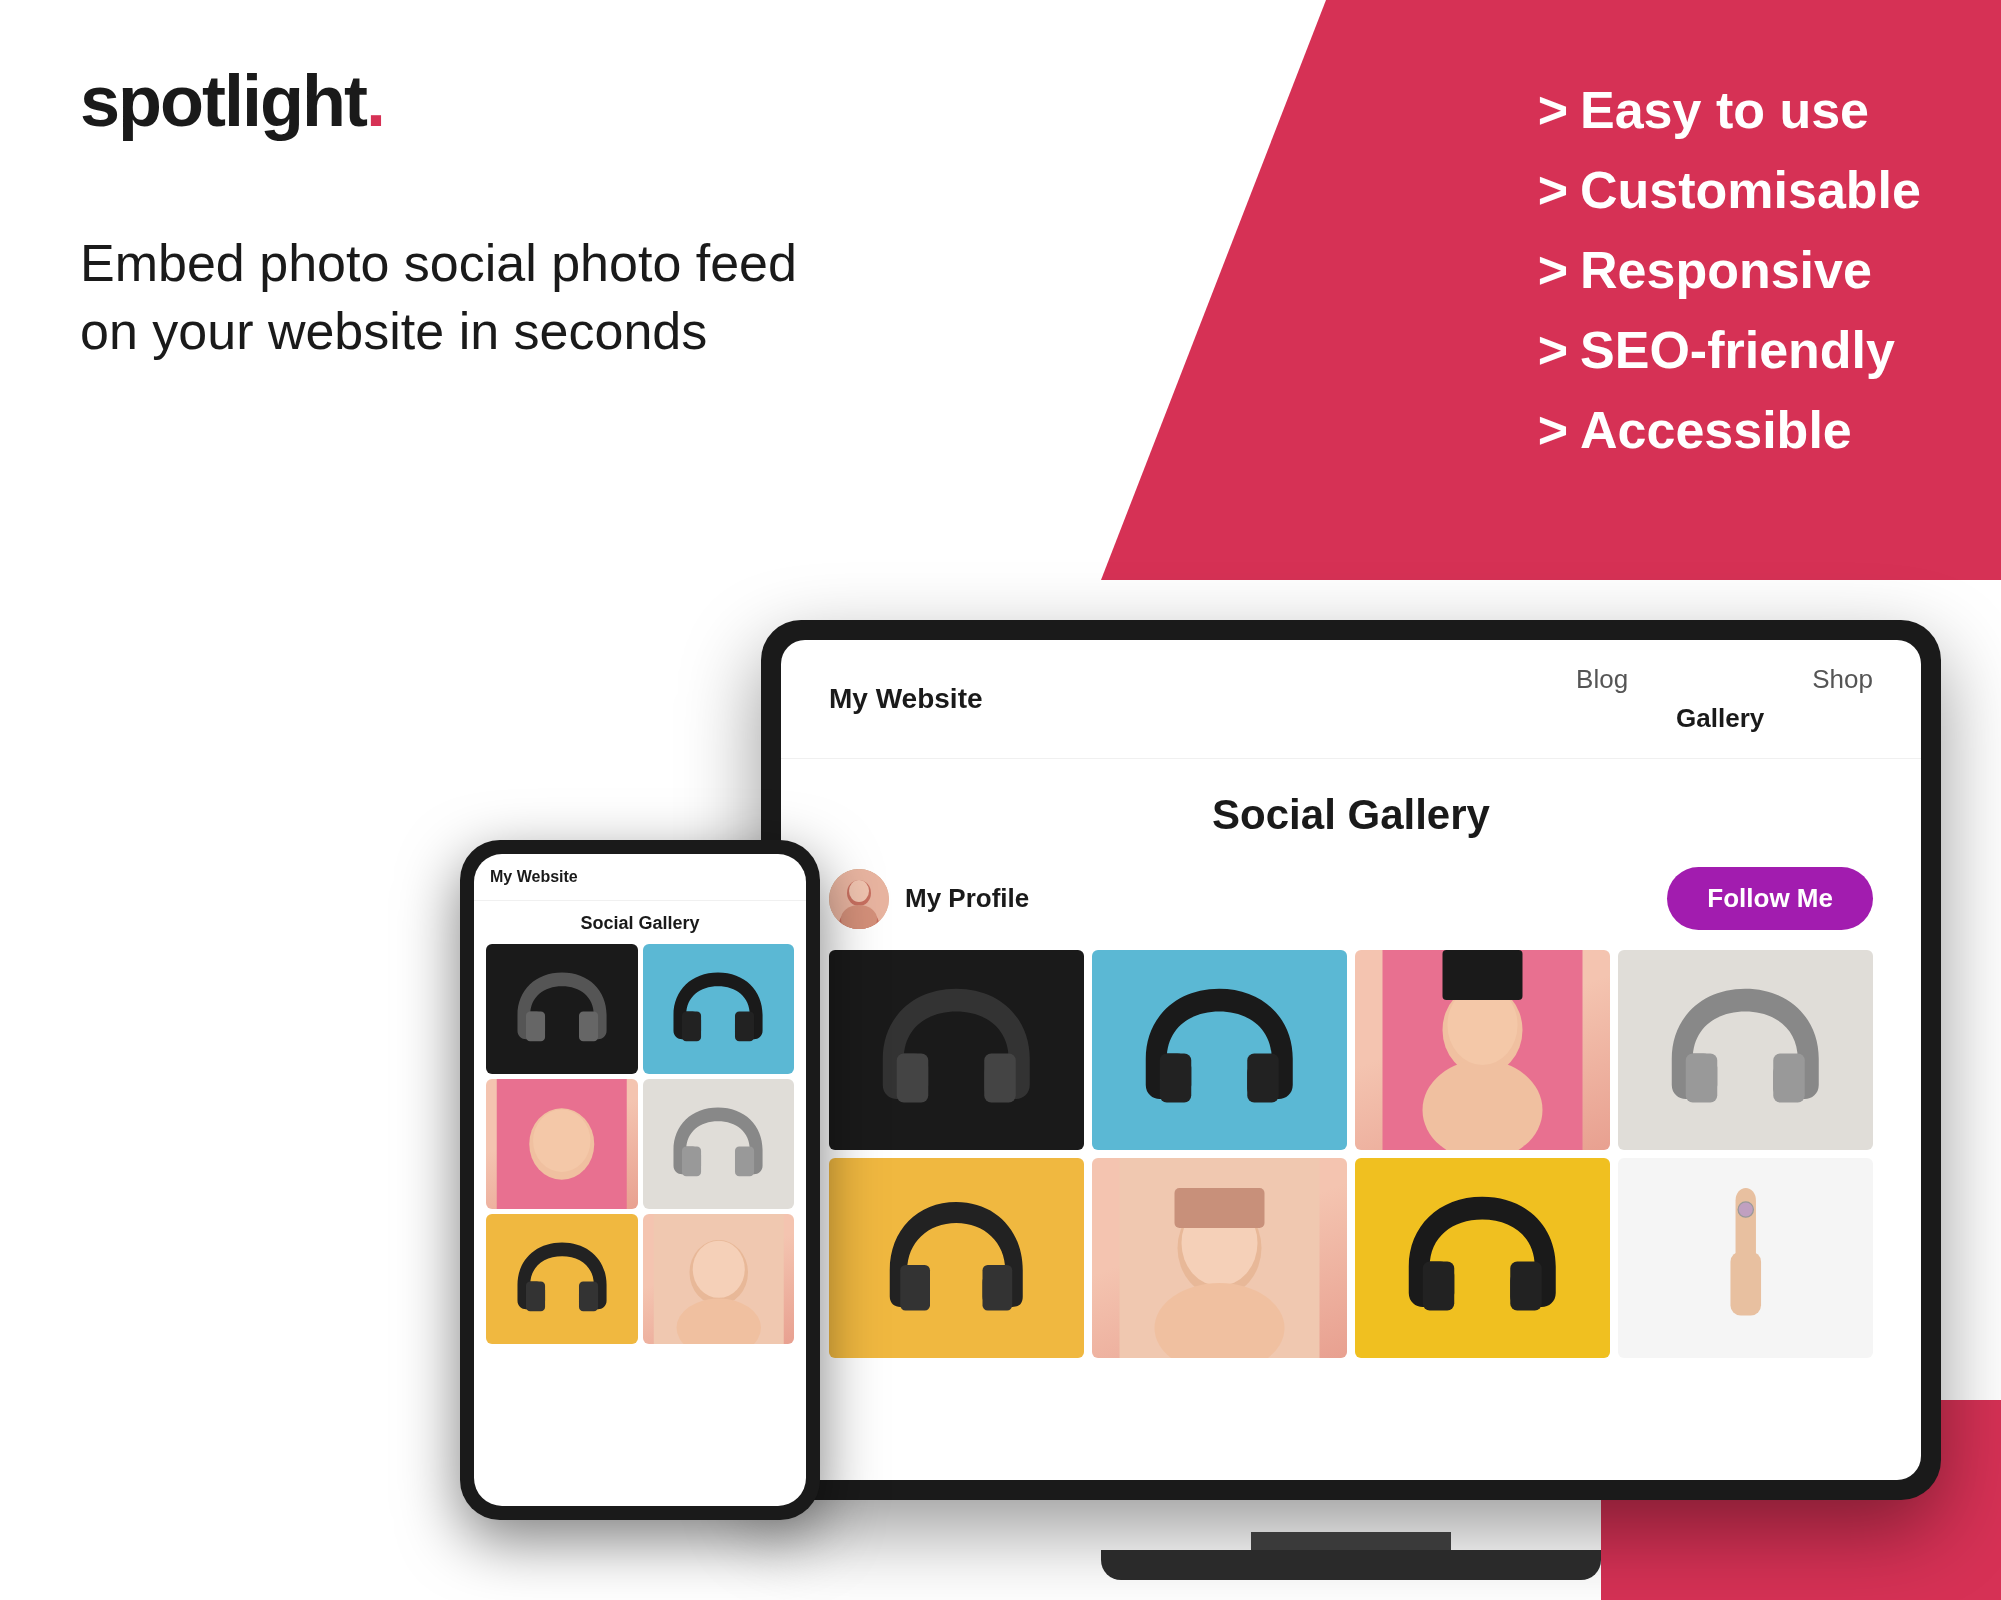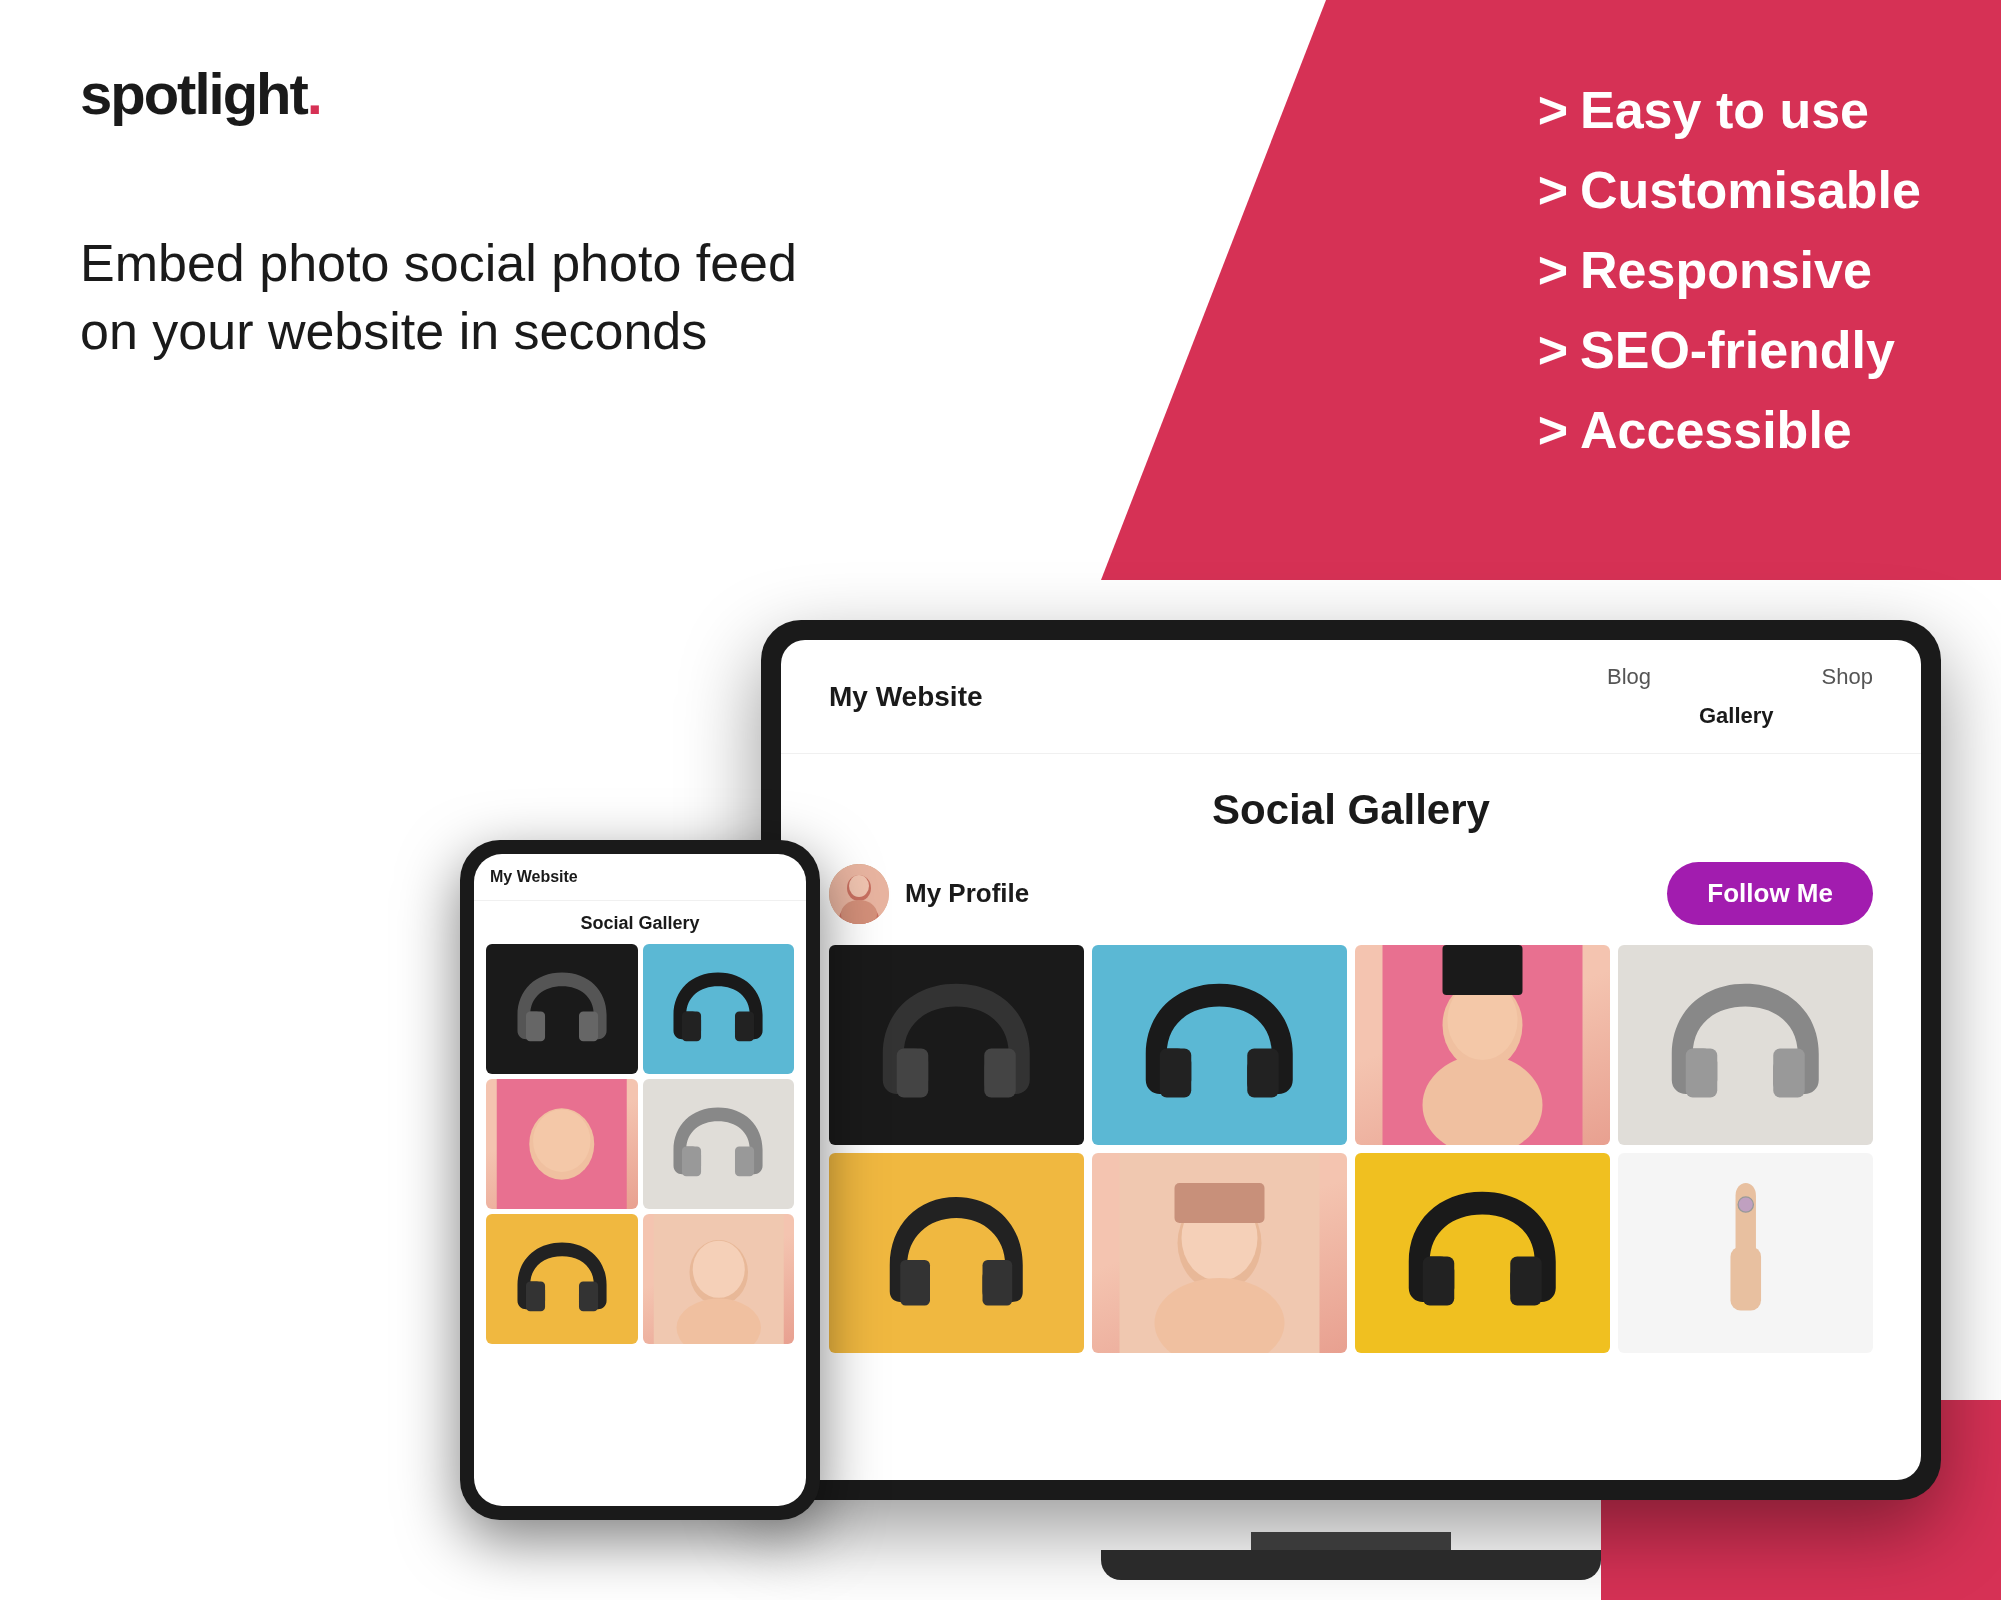--- a/index.html
+++ b/index.html
@@ -35,21 +35,21 @@
     }
 
     
     .logo-area {
       position: absolute;
       top: 60px;
       left: 80px;
     }
 
     .logo-text {
-      font-size: 58px;
+      font-size: 72px;
       font-weight: 900;
       color: #1a1a1a;
       letter-spacing: -2px;
       font-family: Arial, sans-serif;
     }
 
     .logo-dot {
       color: #d63155;
     }
 
@@ -137,21 +137,21 @@
       color: #1a1a1a;
     }
 
     .laptop-nav-links {
       display: flex;
       gap: 48px;
       list-style: none;
     }
 
     .laptop-nav-links li {
-      font-size: 22px;
+      font-size: 26px;
       color: #555;
       cursor: pointer;
     }
 
     .laptop-nav-links li.active {
       font-weight: 700;
       color: #1a1a1a;
       margin-top: 39px;
     }
 

